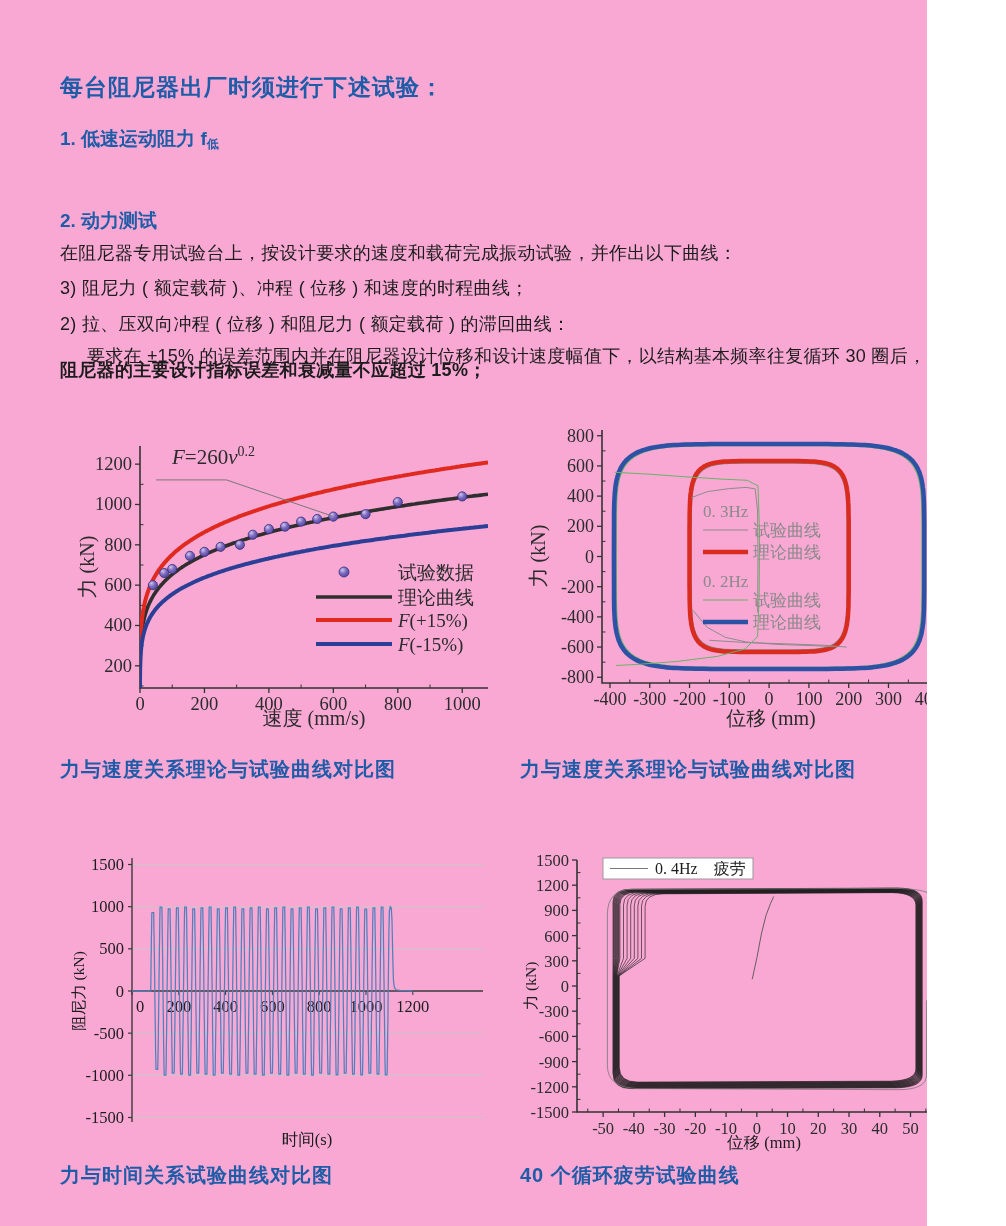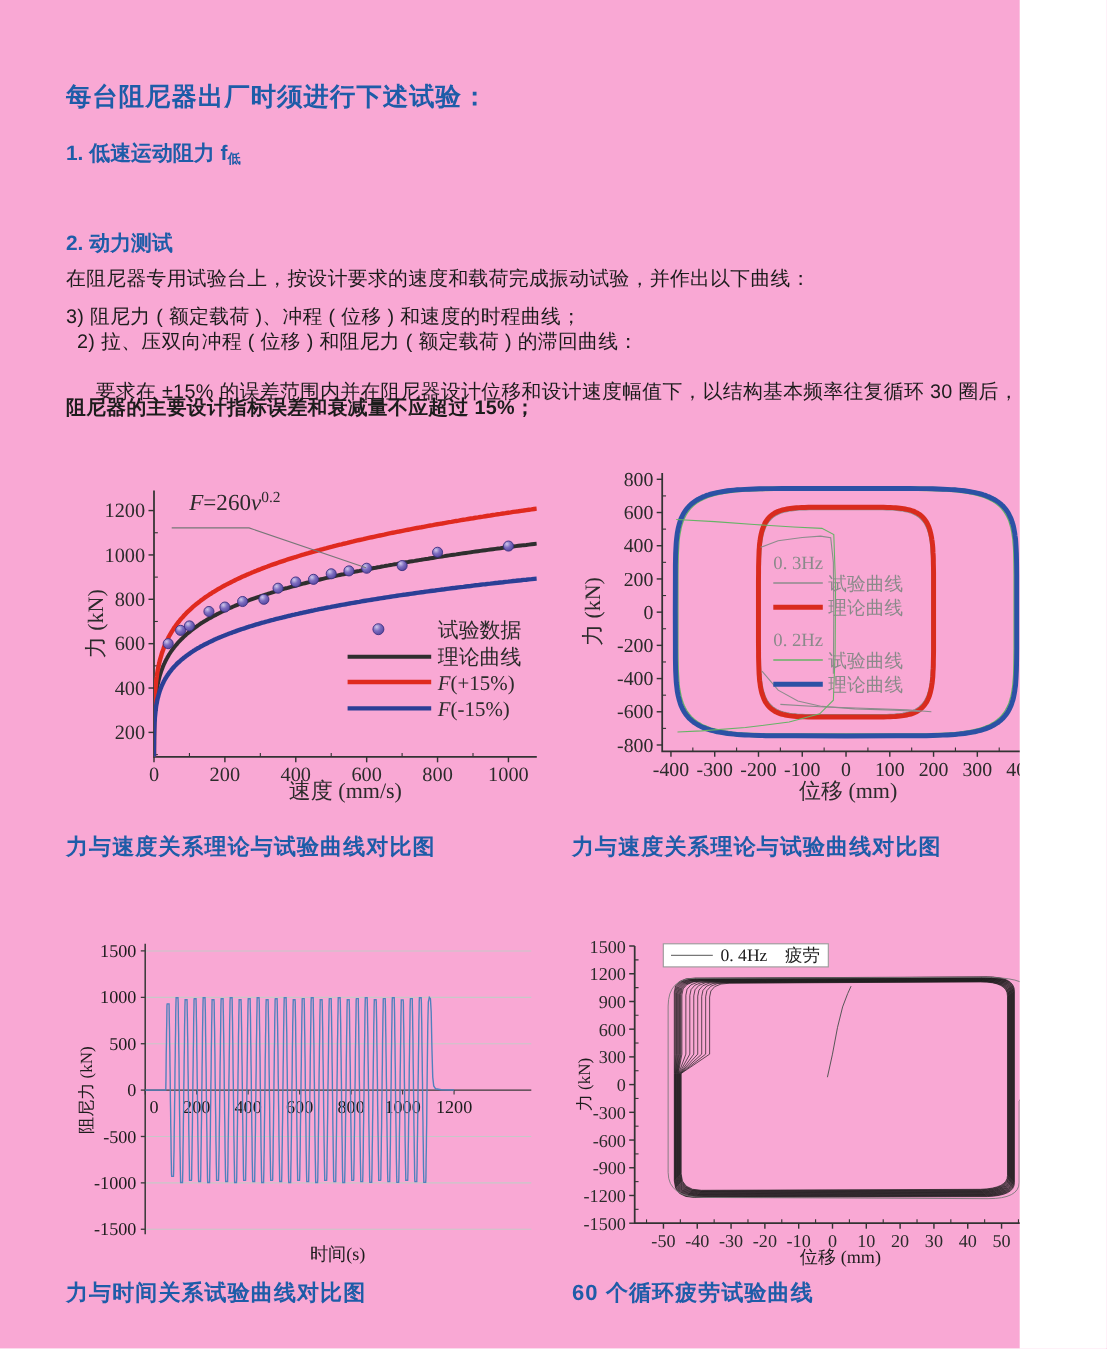--- a/index.html
+++ b/index.html
@@ -22,21 +22,21 @@
 
   <div class="abs h1" style="left:60px;top:72px;">每台阻尼器出厂时须进行下述试验：</div>
 
   <div class="abs h2" style="left:60px;top:126px;"><span>1. 低速运动阻力 f</span><sub class="fsub">低</sub></div>
 
 
   <div class="abs h2" style="left:60px;top:208px;">2. 动力测试</div>
 
   <div class="abs body-text" style="left:60px;top:241px;">在阻尼器专用试验台上，按设计要求的速度和载荷完成振动试验，并作出以下曲线：</div>
   <div class="abs body-text" style="left:60px;top:276px;">3) 阻尼力 ( 额定载荷 )、冲程 ( 位移 ) 和速度的时程曲线；</div>
-  <div class="abs body-text" style="left:60px;top:298px;margin-left:10px;">2) 拉、压双向冲程 ( 位移 ) 和阻尼力 ( 额定载荷 ) 的滞回曲线：</div>
+  <div class="abs body-text" style="left:60px;top:312px;">2) 拉、压双向冲程 ( 位移 ) 和阻尼力 ( 额定载荷 ) 的滞回曲线：</div>
   <div class="abs body-text indent" style="left:60px;top:344px;">要求在 ±15% 的误差范围内并在阻尼器设计位移和设计速度幅值下，以结构基本频率往复循环 30 圈后，</div>
   <div class="abs body-text" style="left:60px;top:358px;font-weight:bold;">阻尼器的主要设计指标误差和衰减量不应超过 15%；</div>
 
   <figure class="abs" style="left:60px;top:420px;">
     <svg id="c1" width="440" height="330" viewBox="0 0 440 330">
         <defs>
           <radialGradient id="dotg" cx="0.35" cy="0.3" r="0.8">
             <stop offset="0%" stop-color="#CFC6EA"></stop>
             <stop offset="45%" stop-color="#7D6CC0"></stop>
             <stop offset="100%" stop-color="#4E3F99"></stop>
@@ -357,15 +357,15 @@
           <rect x="83" y="13" width="150" height="21" fill="#fff" stroke="#999" stroke-width="1"></rect>
           <line x1="90" y1="23.5" x2="128" y2="23.5" stroke="#777" stroke-width="1"></line>
           <text x="135" y="29" text-anchor="start" font-size="16" fill="#1c1c1c">0. 4Hz　疲劳</text>
         </g>
         <text x="244" y="303" text-anchor="middle" font-size="16.5" fill="#1c1c1c">位移 (mm)</text>
         <text x="16" y="141" text-anchor="middle" font-size="15.5" fill="#1c1c1c" transform="rotate(-90 16 141)">力 (kN)</text>
       </svg>
   </figure>
 
   <div class="abs caption" style="left:60px;top:1162px;width:440px;">力与时间关系试验曲线对比图</div>
-  <div class="abs caption" style="left:520px;top:1162px;width:460px;">60 个循环疲劳试验曲线</div>
+  <div class="abs caption" style="left:520px;top:1162px;width:460px;">40 个循环疲劳试验曲线</div>
 
 </div>
 
 </body></html>

